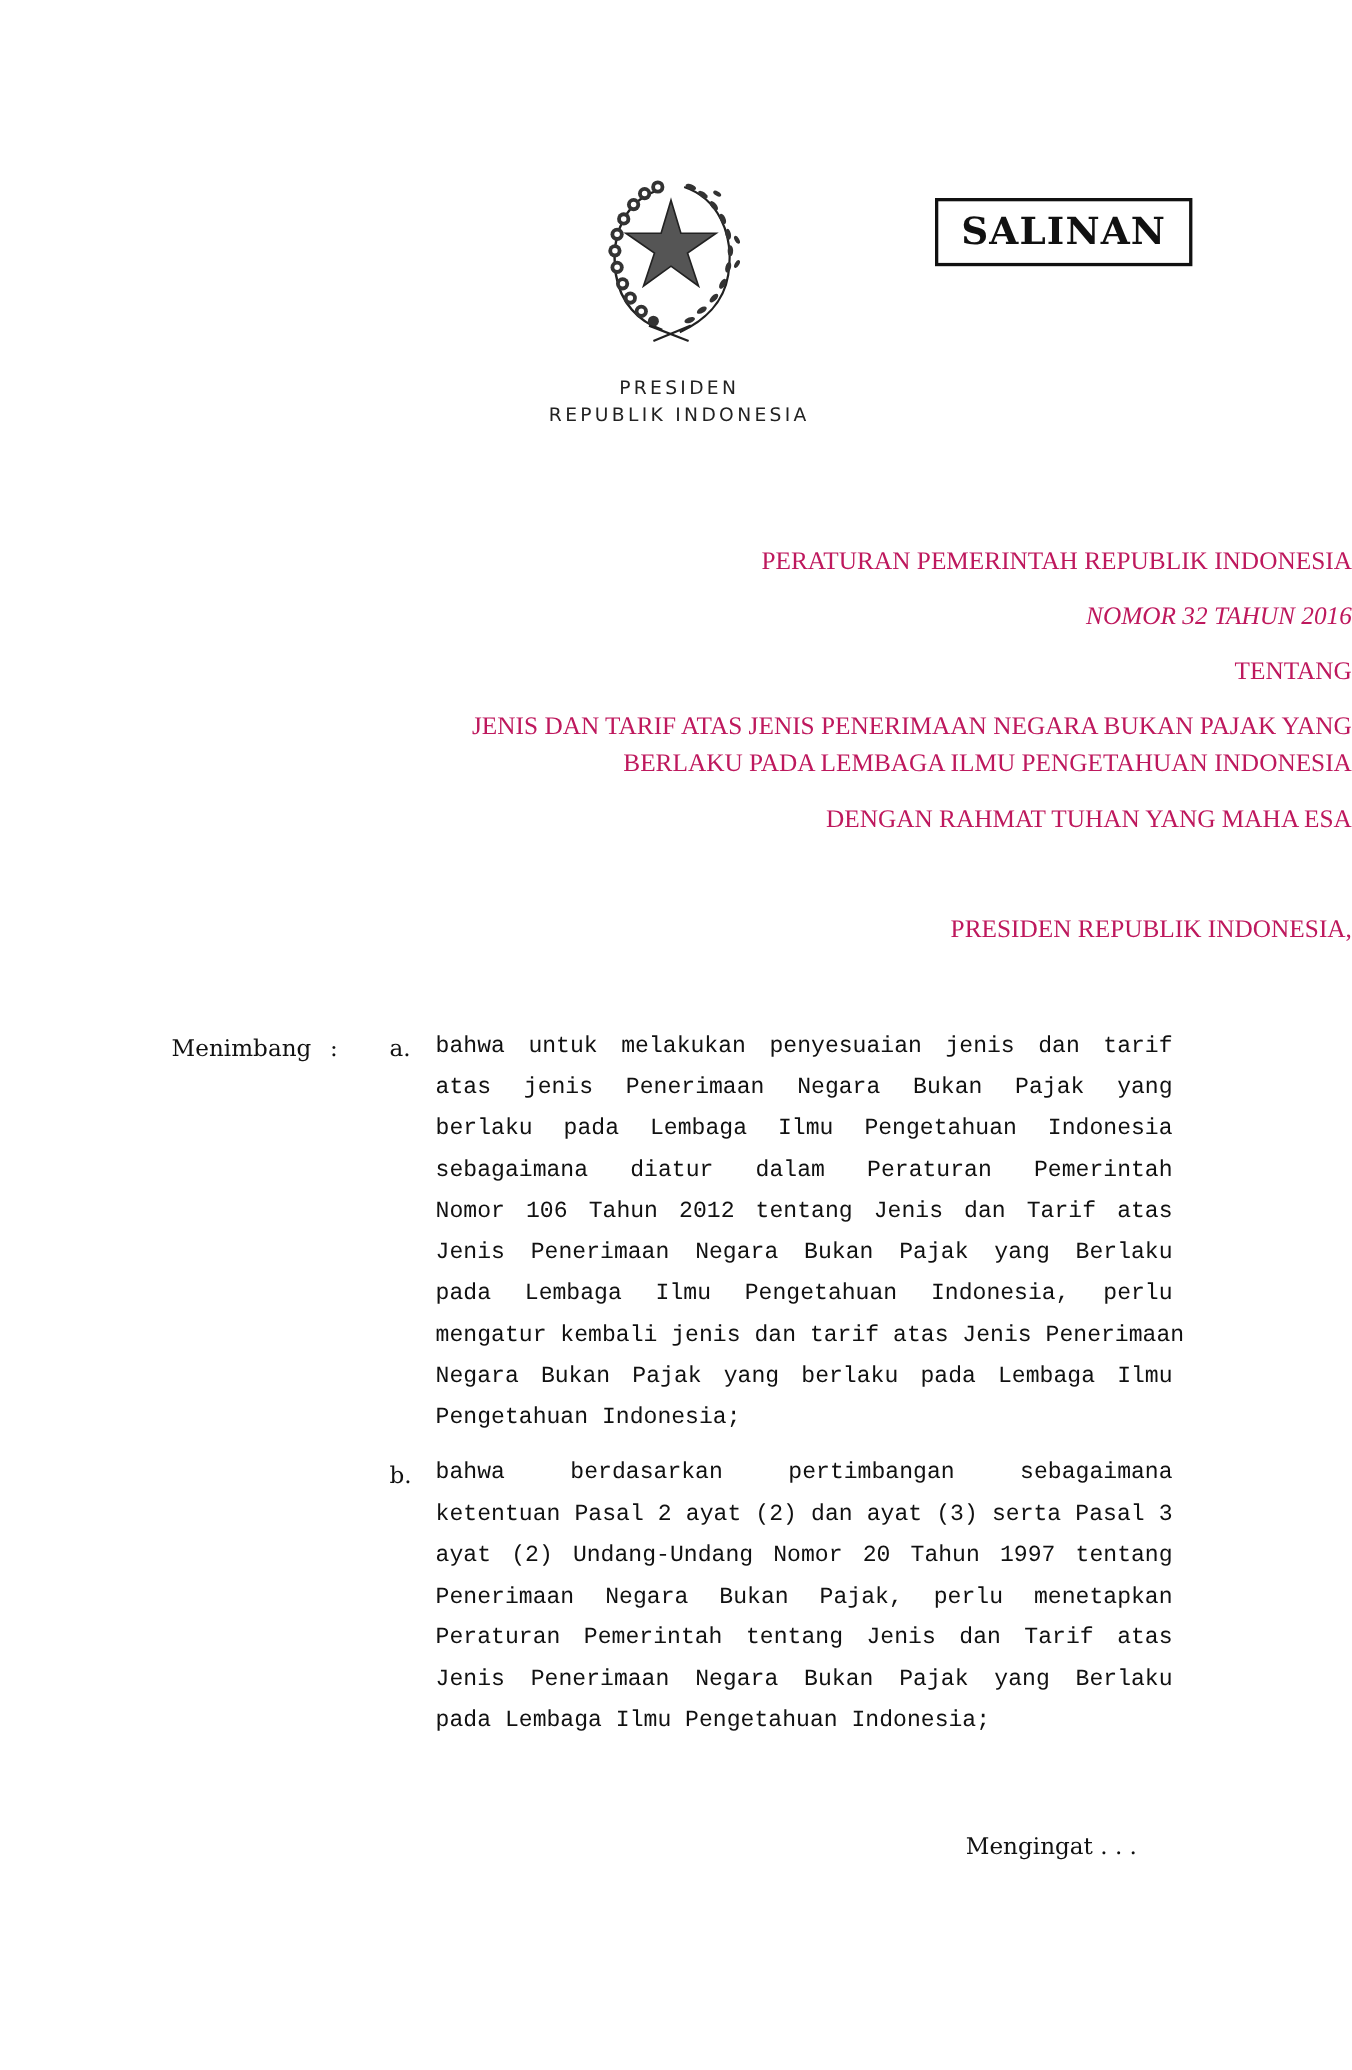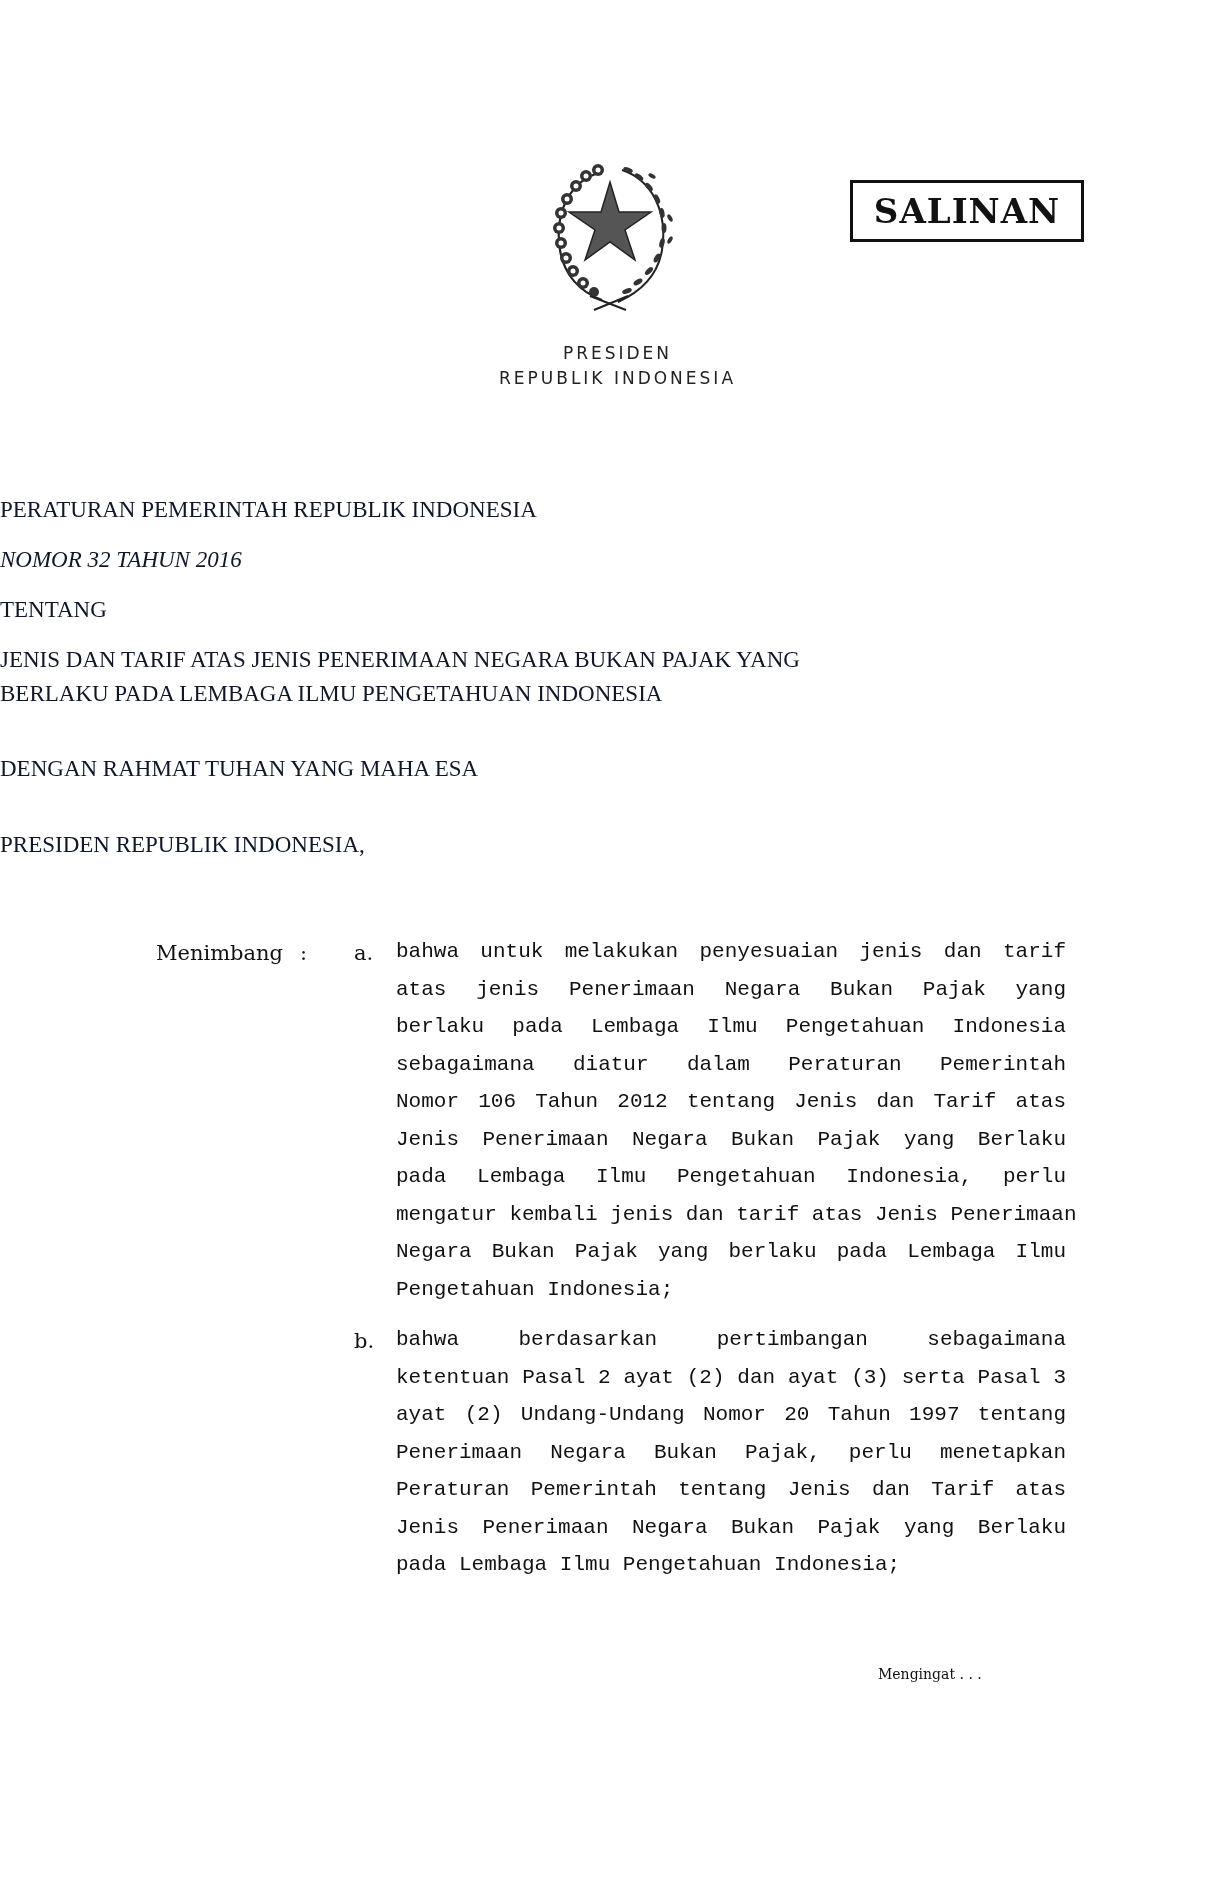--- a/index.html
+++ b/index.html
@@ -21,22 +21,22 @@
 
   .presiden-small {
     position: absolute; left: 0; width: 1229px; text-align: center;
     font-family: "DejaVu Sans", sans-serif; font-size: 17px; letter-spacing: 3px; color: #222;
     font-weight: normal;
   }
   .presiden-small.l1 { top: 343px; left: 3px; }
   .presiden-small.l2 { top: 368px; left: 3px; }
 
   .center-line {
-    position: absolute; left: 0; width: 1229px; text-align: left;
-    font-family: "Liberation Serif", serif; font-size: 23px; color: #0f172a;
+    position: absolute; left: 0; width: 1229px; text-align: right;
+    font-family: "Liberation Serif", serif; font-size: 23px; color: #be185d;
     white-space: nowrap;
   }
 
   .menimbang-label {
     position: absolute; left: 156px; top: 941px;
     font-family: "DejaVu Serif", serif; font-size: 21px; color: #111;
   }
   .menimbang-colon {
     position: absolute; left: 300px; top: 941px;
     font-family: "DejaVu Serif", serif; font-size: 21px; color: #111;
@@ -49,21 +49,21 @@
     position: absolute; left: 396px; width: 670px;
     font-family: "DejaVu Serif", serif; font-size: 21px; line-height: 37.5px; color: #111;
   }
   .item-body .ln {
     display: block; text-align: justify; text-align-last: justify; white-space: nowrap;
     height: 37.5px; overflow: visible; font-family: Liberation Mono, monospace;
   }
   .item-body .ln.last { text-align-last: left; }
   .mengingat {
     position: absolute; left: 878px; top: 1666px;
-    font-family: "DejaVu Serif", serif; font-size: 14px; color: #111;
+    font-family: "DejaVu Serif", serif; font-size: 21px; color: #111;
   }
 </style>
 </head>
 <body>
 
 <div class="page">
 
   <div class="emblem">
     <svg viewBox="0 0 140 165" xmlns="http://www.w3.org/2000/svg">
 
@@ -130,21 +130,21 @@
   </div>
 
   <div class="presiden-small l1">PRESIDEN</div>
   <div class="presiden-small l2">REPUBLIK INDONESIA</div>
 
   <div class="center-line" style="top:497px;">PERATURAN PEMERINTAH REPUBLIK INDONESIA</div>
   <div class="center-line" style="top:547px;font-style:italic;">NOMOR 32 TAHUN 2016</div>
   <div class="center-line" style="top:597px;">TENTANG</div>
   <div class="center-line" style="top:647px;">JENIS DAN TARIF ATAS JENIS PENERIMAAN NEGARA BUKAN PAJAK YANG</div>
   <div class="center-line" style="top:681px;">BERLAKU PADA LEMBAGA ILMU PENGETAHUAN INDONESIA</div>
-  <div class="center-line" style="top:756px;">DENGAN RAHMAT TUHAN YANG MAHA ESA</div>
+  <div class="center-line" style="top:732px;">DENGAN RAHMAT TUHAN YANG MAHA ESA</div>
   <div class="center-line" style="top:832px;">PRESIDEN REPUBLIK INDONESIA,</div>
 
   <div class="menimbang-label">Menimbang</div>
   <div class="menimbang-colon">:</div>
 
   <div class="item-marker" style="top:941px;">a.</div>
   <div class="item-body" style="top:933px;">
     <span class="ln">bahwa untuk melakukan penyesuaian jenis dan tarif</span>
     <span class="ln">atas jenis Penerimaan Negara Bukan Pajak yang</span>
     <span class="ln">berlaku pada Lembaga Ilmu Pengetahuan Indonesia</span>

